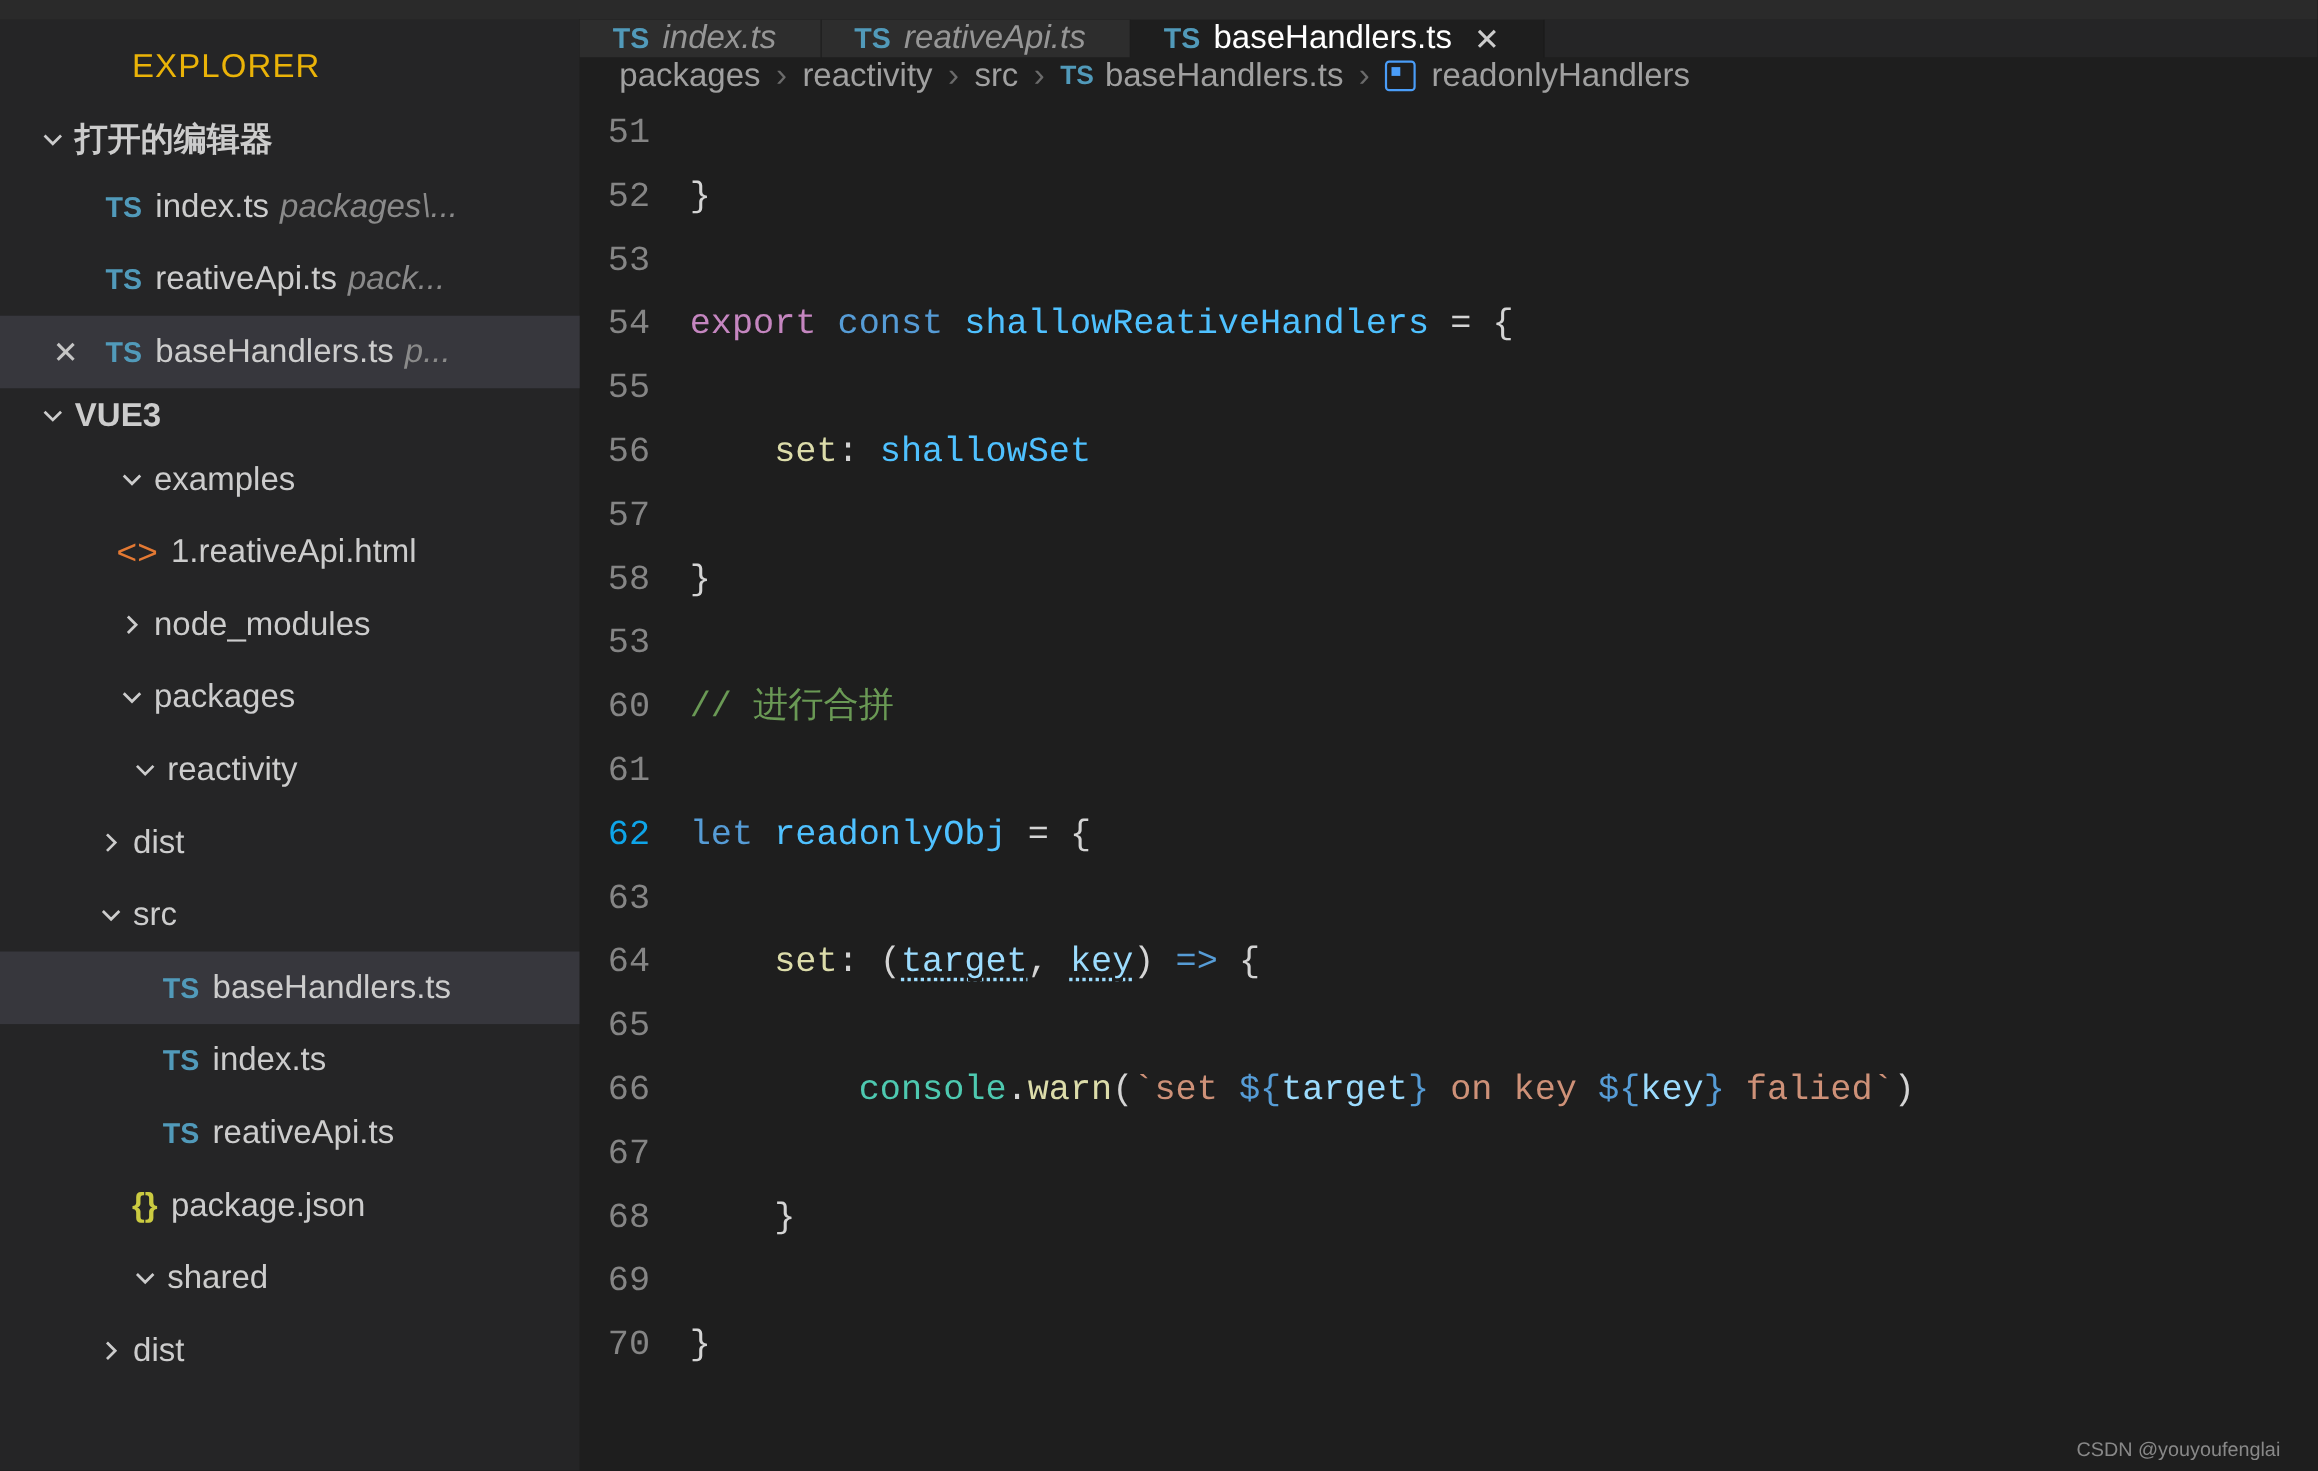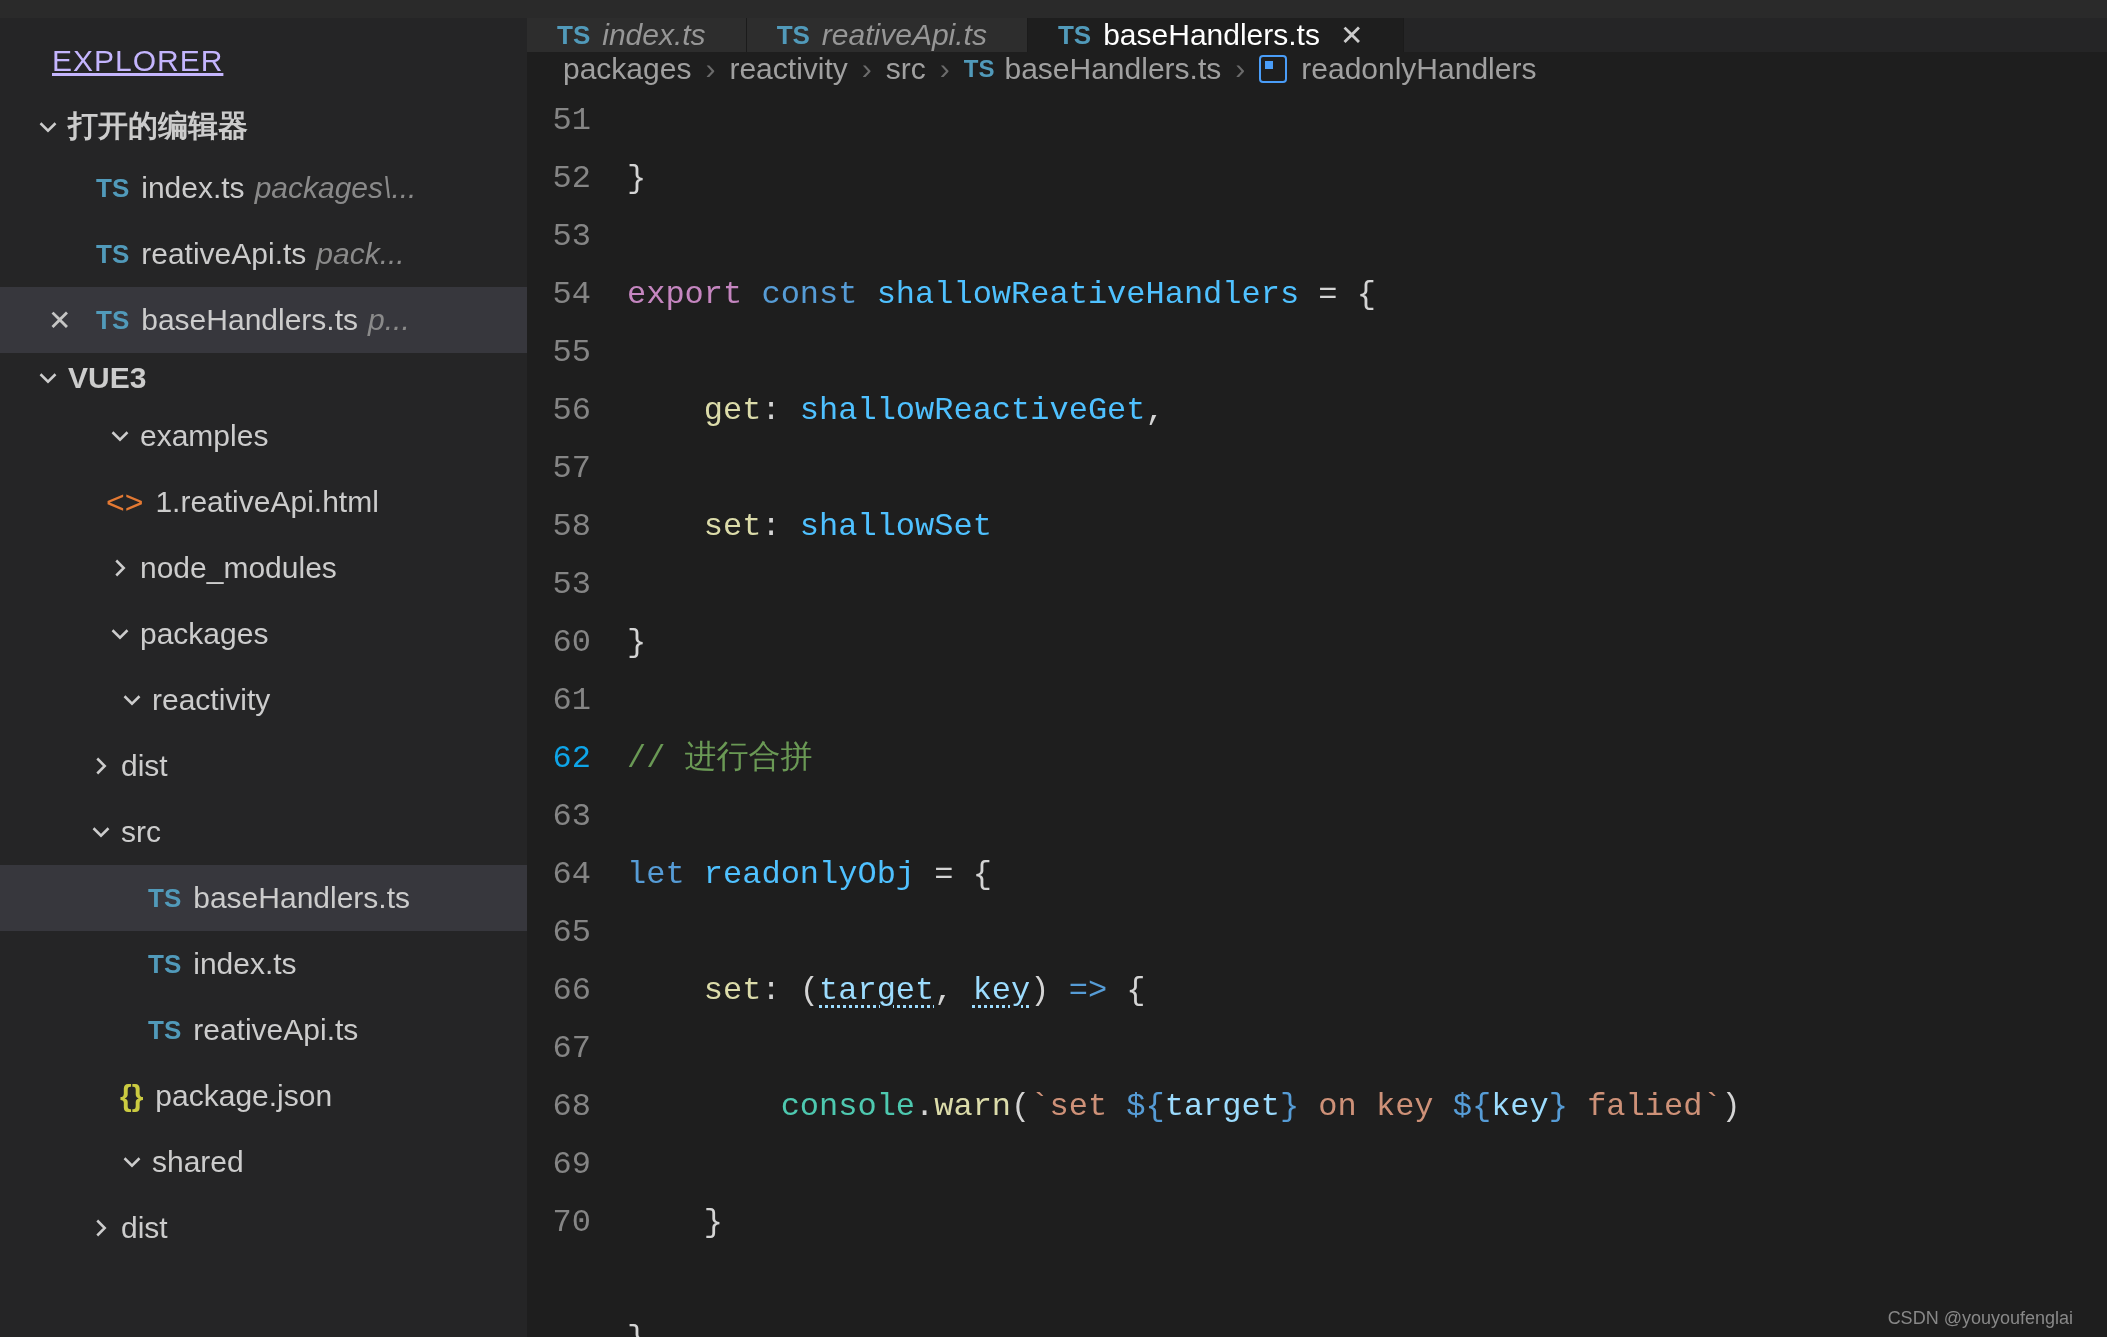--- a/index.html
+++ b/index.html
@@ -18,25 +18,24 @@
 
 
 .sidebar {
   width: 527px;
   background: #252526;
   display: flex;
   flex-direction: column;
   font-size: 30px;
 }
 .sidebar-header {
-  padding: 26px 40px 20px 52px;
-  color: #c4b5fd;
+  padding: 26px 40px 20px 120px;
+  color: #eab308;
   font-size: 30px;
   letter-spacing: 1px;
-  text-decoration: underline;
 }
 .section-header {
   display: flex;
   align-items: center;
   padding: 8px 0 8px 36px;
   font-weight: 700;
   color: #cccccc;
   font-size: 30px;
   cursor: pointer;
 }
@@ -319,21 +318,20 @@
           <div>65</div>
           <div>66</div>
           <div>67</div>
           <div>68</div>
           <div>69</div>
           <div>70</div>
       </div>
       <div class="code">
 <div><span>}</span></div>
 <div><span class="tk-key">export</span> <span class="tk-kw">const</span> <span class="tk-var">shallowReativeHandlers</span><span> = {</span></div>
-<div>    <span class="tk-fn">get</span><span>: </span><span class="tk-var">shallowReactiveGet</span><span>,</span></div>
 <div>    <span class="tk-fn">set</span><span>: </span><span class="tk-var">shallowSet</span></div>
 <div><span>}</span></div>
 <div><span class="tk-cmt">// 进行合拼</span></div>
 <div><span class="tk-kw">let</span> <span class="tk-var">readonlyObj</span><span> = {</span></div>
 <div>    <span class="tk-fn">set</span><span>: (</span><span class="tk-prop und">target</span><span>, </span><span class="tk-prop und">key</span><span>) </span><span class="tk-kw">=&gt;</span><span> {</span></div>
 <div>        <span class="tk-obj">console</span><span>.</span><span class="tk-fn">warn</span><span>(</span><span class="tk-str">`set </span><span class="tk-tmpl">${</span><span class="tk-prop">target</span><span class="tk-tmpl">}</span><span class="tk-str"> on key </span><span class="tk-tmpl">${</span><span class="tk-prop">key</span><span class="tk-tmpl">}</span><span class="tk-str"> falied`</span><span>)</span></div>
 <div>    <span>}</span></div>
 <div><span>}</span></div>
 
 

